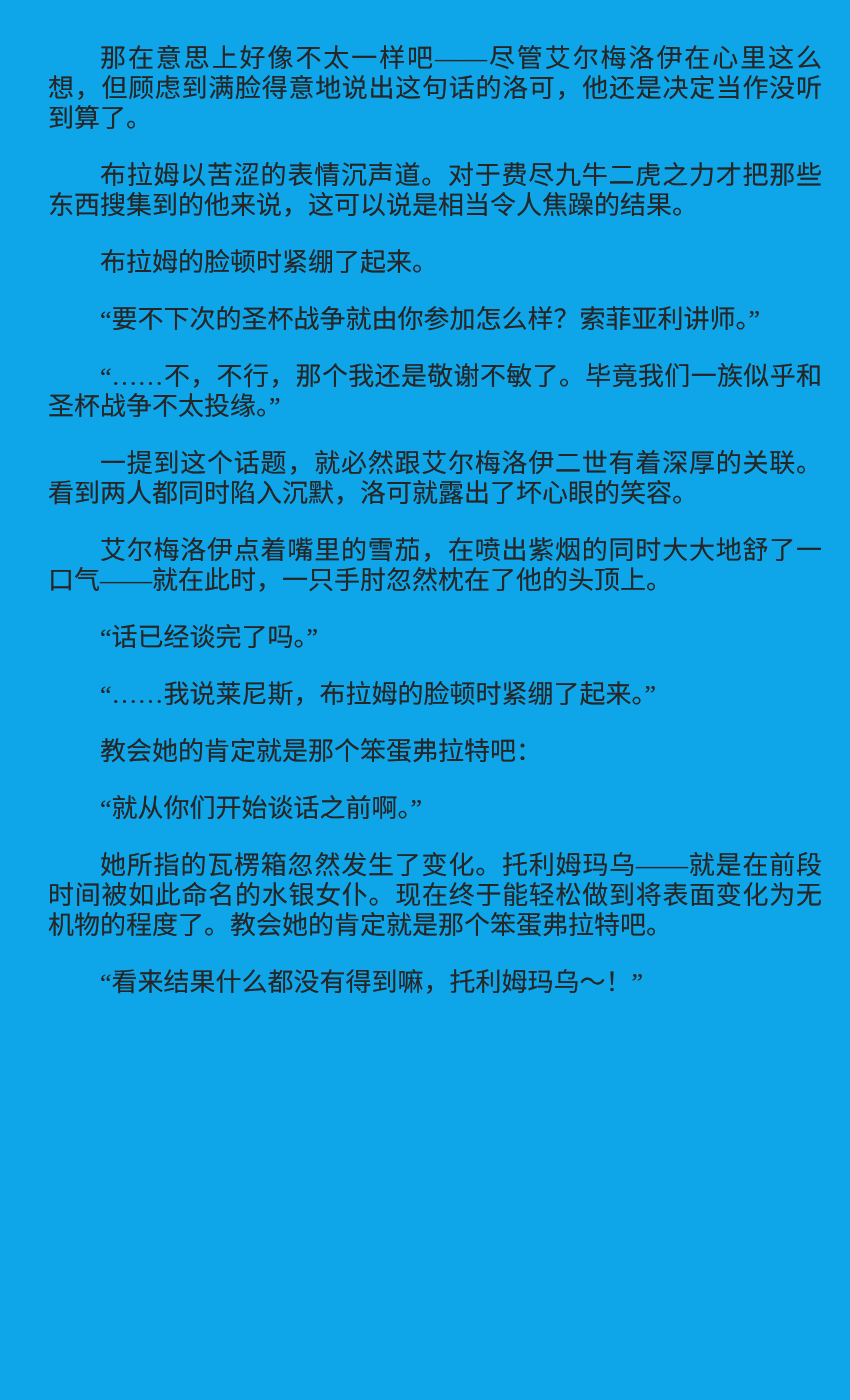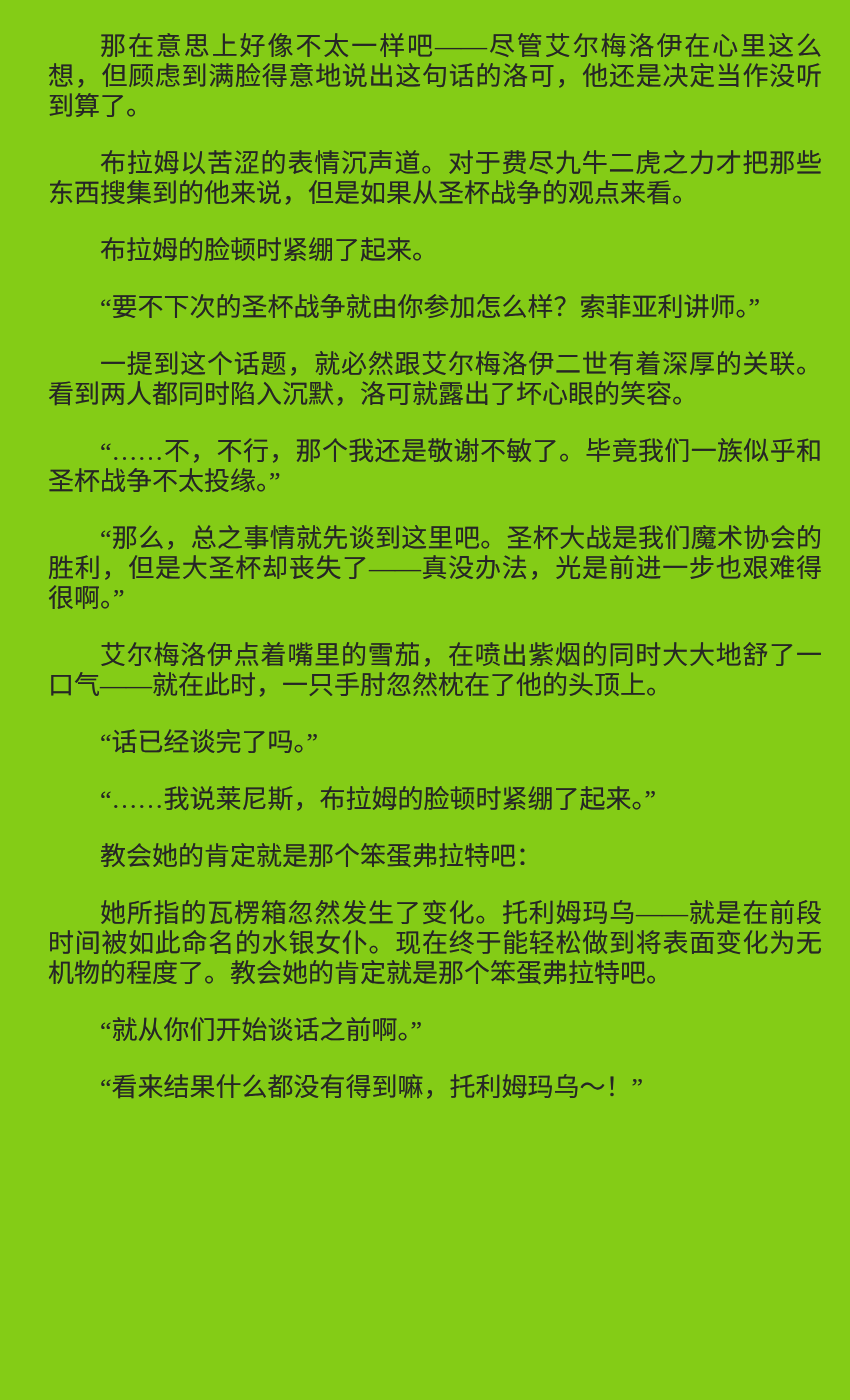--- a/index.html
+++ b/index.html
@@ -10,47 +10,46 @@
     width: 850px;
     height: 1400px;
     background: #fcfcfc;
     overflow: hidden;
     font-family: "Liberation Serif", "DejaVu Serif", serif;
   }
   .page {
     box-sizing: border-box;
     width: 850px;
     height: 1400px;
-    padding: 32px 28px 0 48px;
-    background: #84cc16;
+    padding: 44px 28px 0 48px;
+    background: #0ea5e9;
   }
   .page p {
     margin: 0 0 27px 0;
     font-size: 26px;
     line-height: 30px;
     color: #262626;
     text-indent: 2em;
     text-align: justify;
     letter-spacing: 0;
     word-break: normal;
     line-break: strict;
     text-shadow: 0 0 0.4px rgba(40,40,40,0.45);
   }
 </style>
 </head>
 <body>
 
 <div class="page">
   <p>那在意思上好像不太一样吧——尽管艾尔梅洛伊在心里这么想，但顾虑到满脸得意地说出这句话的洛可，他还是决定当作没听到算了。</p>
-  <p>布拉姆以苦涩的表情沉声道。对于费尽九牛二虎之力才把那些东西搜集到的他来说，但是如果从圣杯战争的观点来看。</p>
+  <p>布拉姆以苦涩的表情沉声道。对于费尽九牛二虎之力才把那些东西搜集到的他来说，这可以说是相当令人焦躁的结果。</p>
   <p>布拉姆的脸顿时紧绷了起来。</p>
   <p>“要不下次的圣杯战争就由你参加怎么样？索菲亚利讲师。”</p>
+  <p>“……不，不行，那个我还是敬谢不敏了。毕竟我们一族似乎和圣杯战争不太投缘。”</p>
   <p>一提到这个话题，就必然跟艾尔梅洛伊二世有着深厚的关联。看到两人都同时陷入沉默，洛可就露出了坏心眼的笑容。</p>
-  <p>“……不，不行，那个我还是敬谢不敏了。毕竟我们一族似乎和圣杯战争不太投缘。”</p>
-  <p>“那么，总之事情就先谈到这里吧。圣杯大战是我们魔术协会的胜利，但是大圣杯却丧失了——真没办法，光是前进一步也艰难得很啊。”</p>
   <p>艾尔梅洛伊点着嘴里的雪茄，在喷出紫烟的同时大大地舒了一口气——就在此时，一只手肘忽然枕在了他的头顶上。</p>
   <p>“话已经谈完了吗。”</p>
   <p>“……我说莱尼斯，布拉姆的脸顿时紧绷了起来。”</p>
   <p>教会她的肯定就是那个笨蛋弗拉特吧：</p>
+  <p>“就从你们开始谈话之前啊。”</p>
   <p>她所指的瓦楞箱忽然发生了变化。托利姆玛乌——就是在前段时间被如此命名的水银女仆。现在终于能轻松做到将表面变化为无机物的程度了。教会她的肯定就是那个笨蛋弗拉特吧。</p>
-  <p>“就从你们开始谈话之前啊。”</p>
   <p>“看来结果什么都没有得到嘛，托利姆玛乌～！”</p>
 </div>
 
 </body></html>

